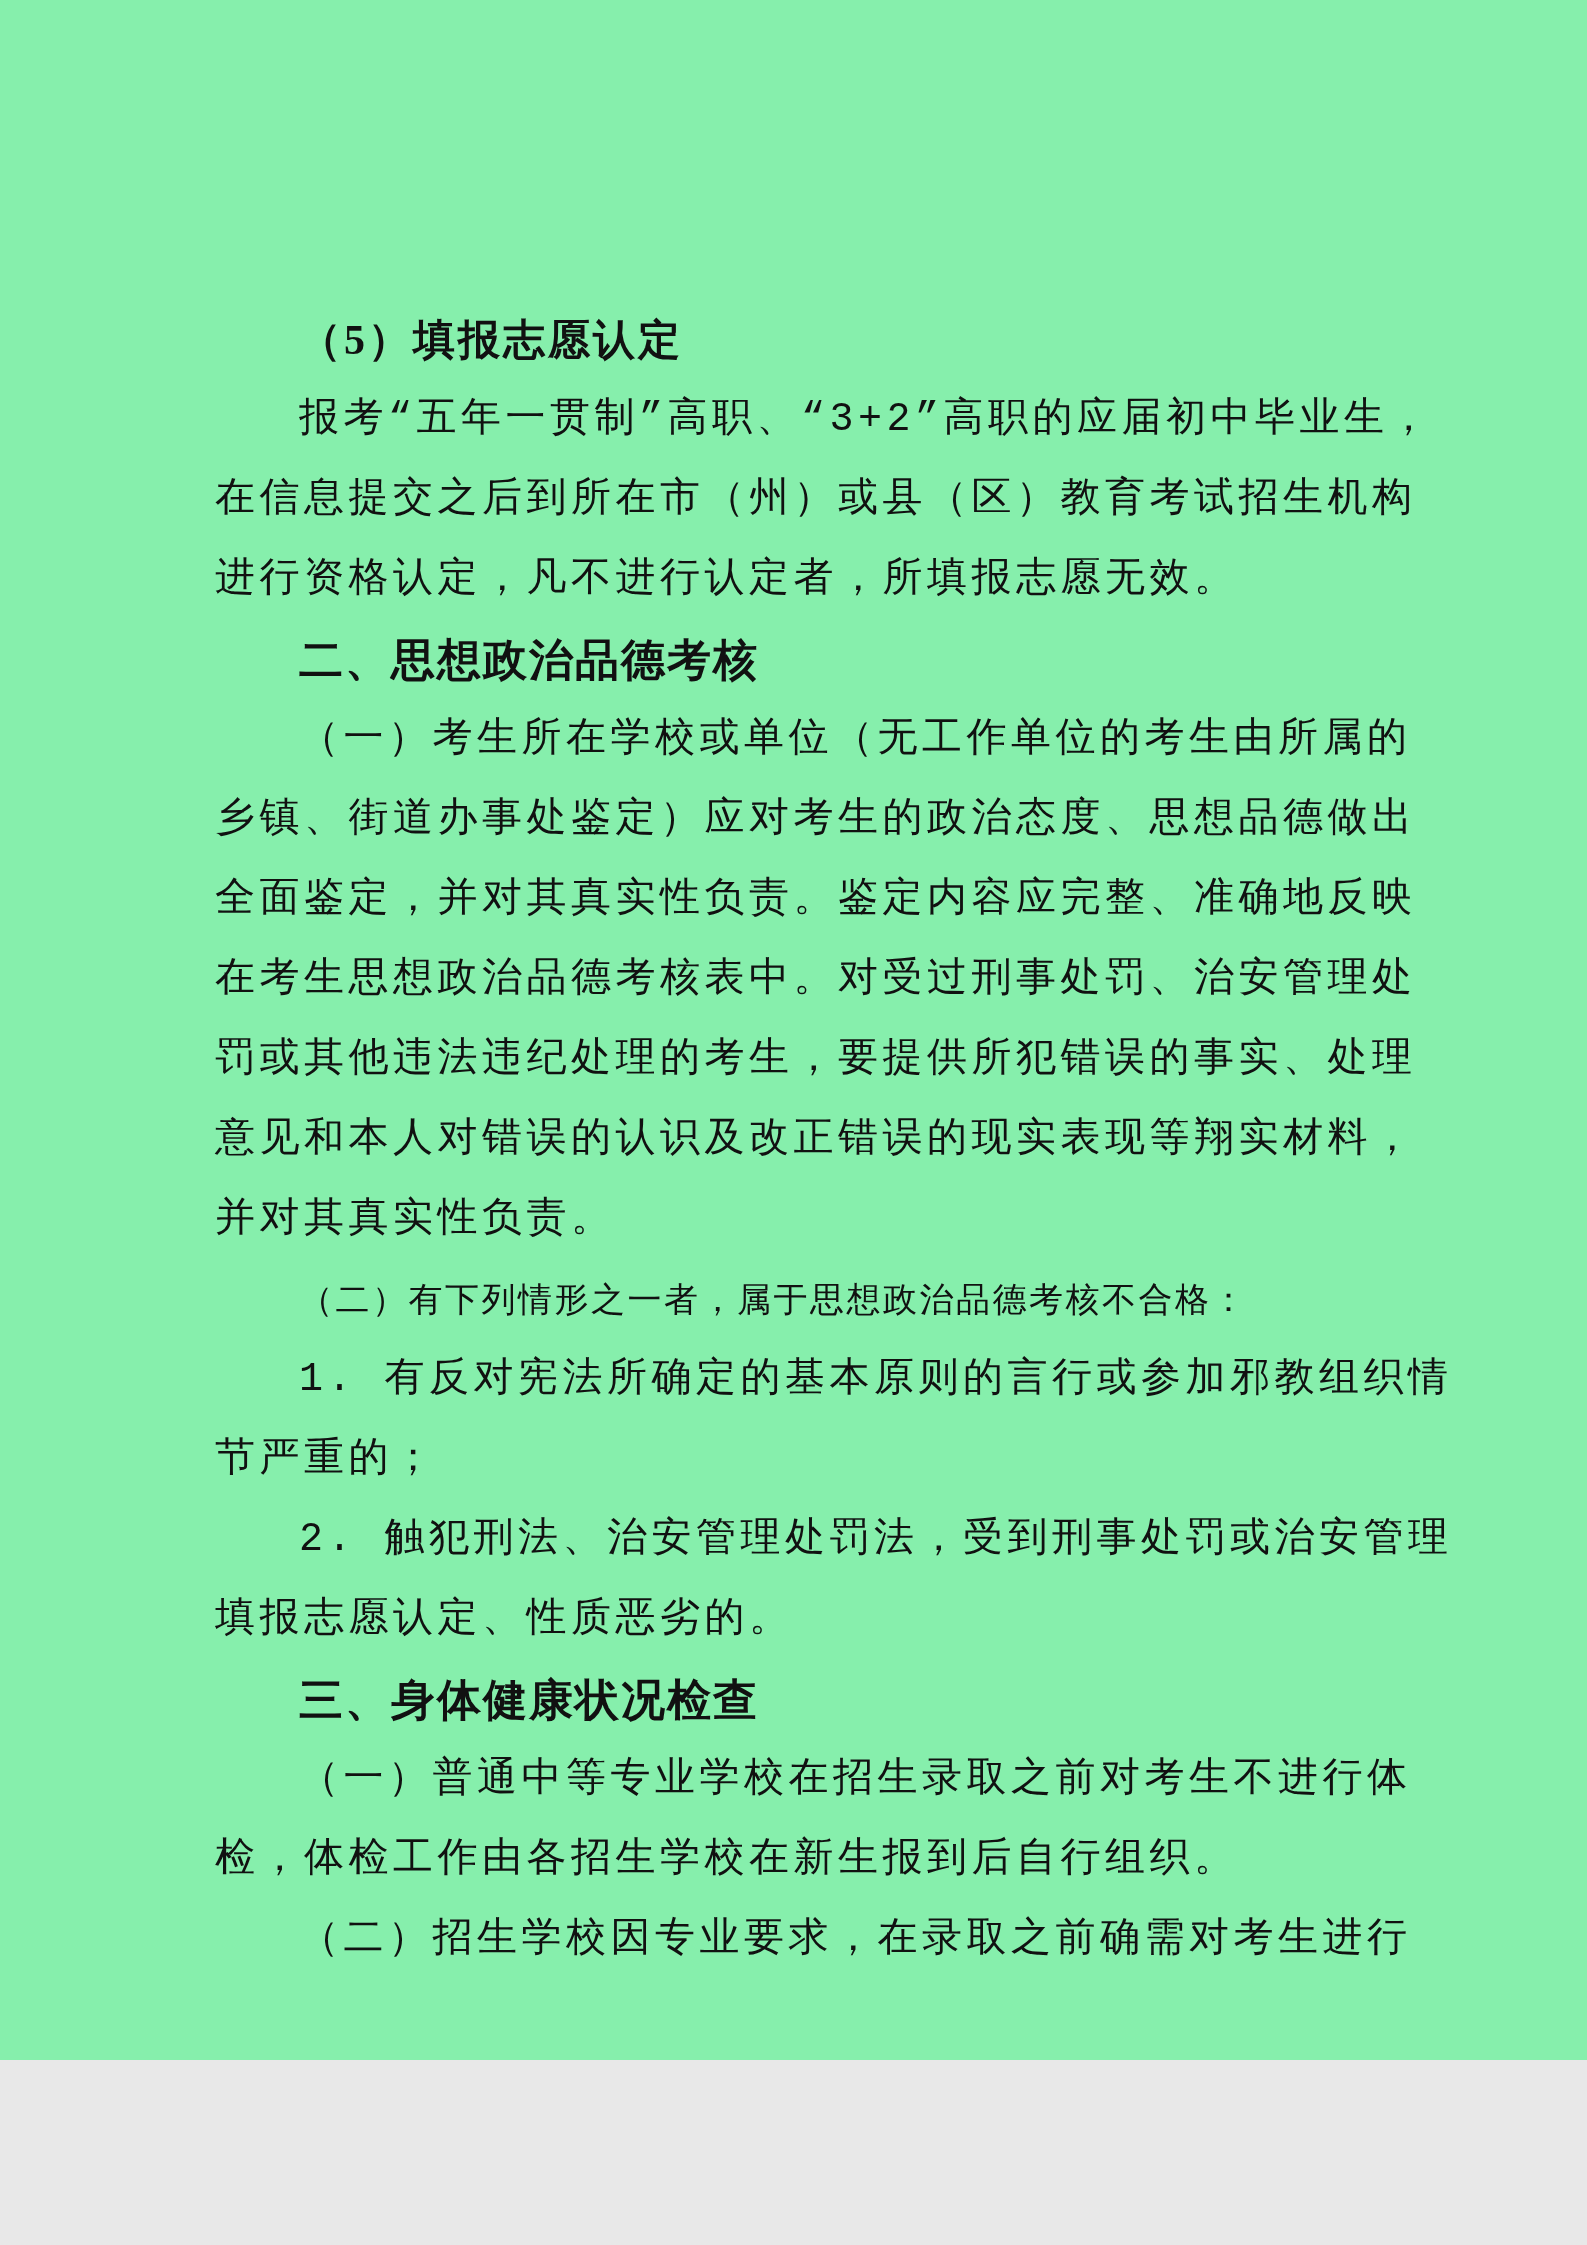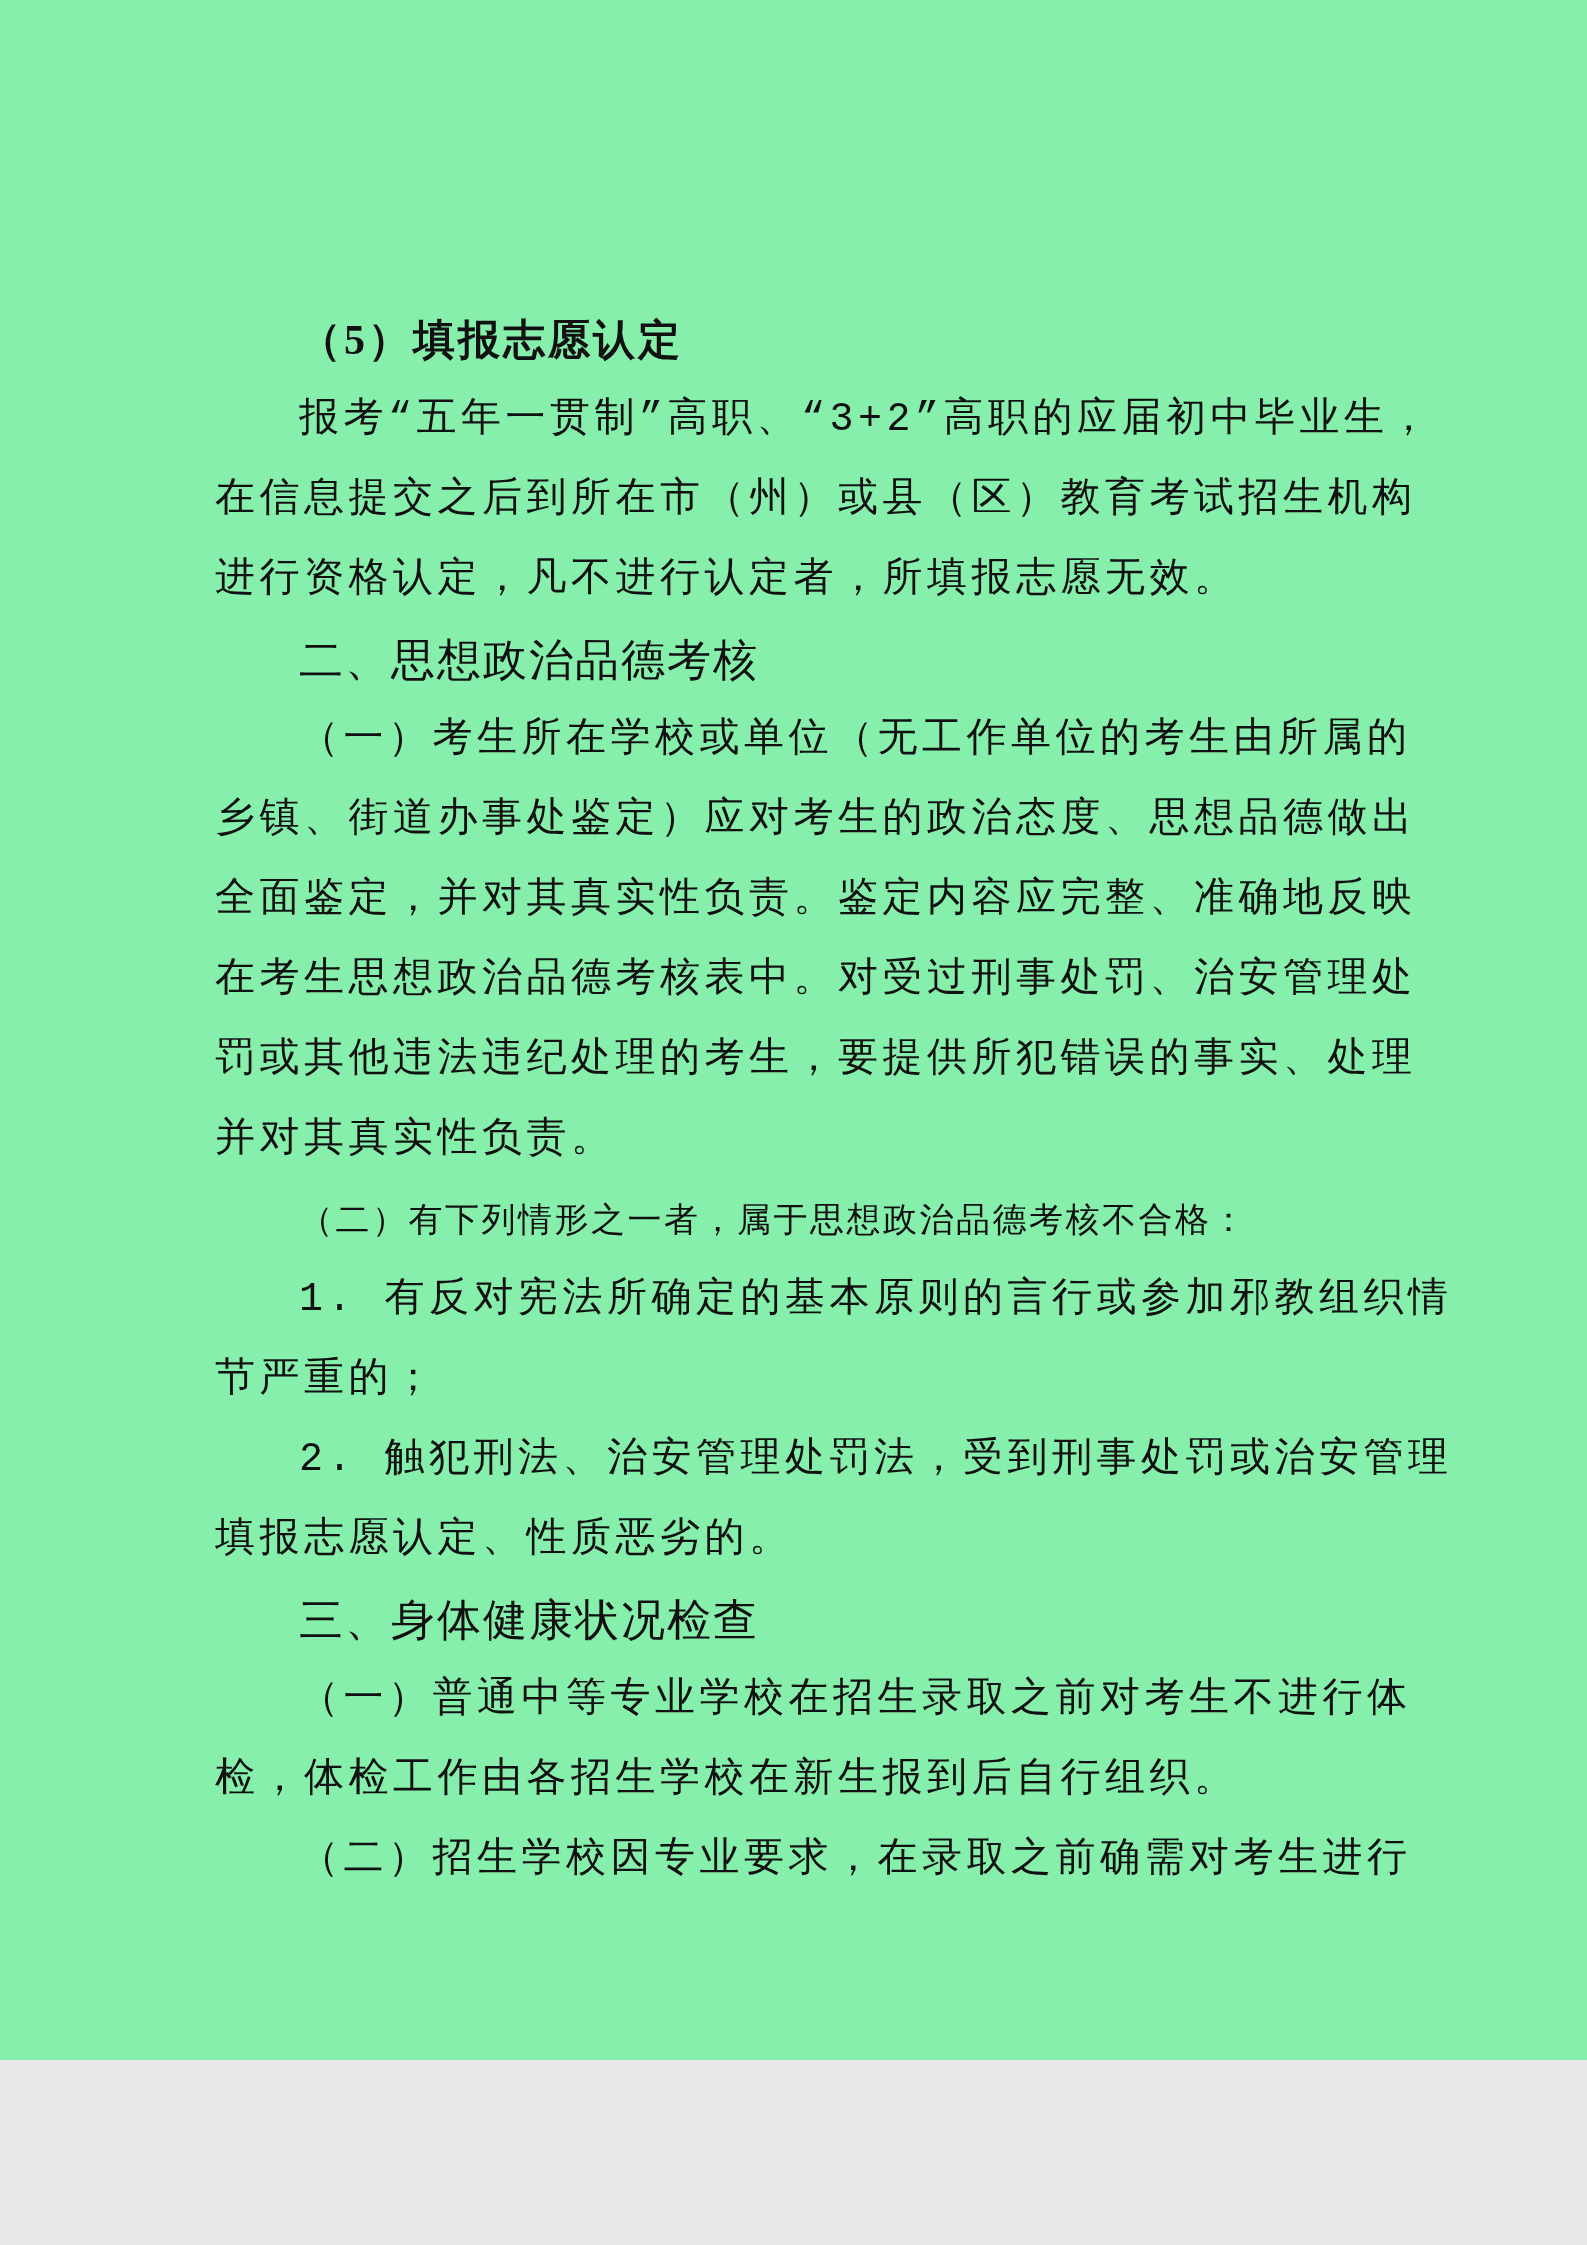--- a/index.html
+++ b/index.html
@@ -30,21 +30,21 @@
   }
   .body-text {
     font-family: Liberation Mono, monospace;
     font-size: 40px;
     font-weight: 400;
     letter-spacing: 4.5px;
   }
   .heading-hei {
     font-family: "Liberation Sans", sans-serif;
     font-size: 44px;
-    font-weight: 400;
+    font-weight: 700;
     letter-spacing: 2px;
   }
   .heading-serif-bold {
     font-family: "Liberation Serif", serif;
     font-size: 42px;
     font-weight: 700;
     letter-spacing: 3px;
   }
   .kai-bold {
     font-family: "Liberation Serif", serif;
@@ -77,20 +77,21 @@
     <div class="line heading-serif-bold indent">（5）填报志愿认定</div>
     <div class="line body-text indent">报考“五年一贯制”高职、“3+2”高职的应届初中毕业生，</div>
     <div class="line body-text">在信息提交之后到所在市（州）或县（区）教育考试招生机构</div>
     <div class="line body-text">进行资格认定，凡不进行认定者，所填报志愿无效。</div>
     <div class="line heading-hei indent">二、思想政治品德考核</div>
     <div class="line body-text indent">（一）考生所在学校或单位（无工作单位的考生由所属的</div>
     <div class="line body-text">乡镇、街道办事处鉴定）应对考生的政治态度、思想品德做出</div>
     <div class="line body-text">全面鉴定，并对其真实性负责。鉴定内容应完整、准确地反映</div>
     <div class="line body-text">在考生思想政治品德考核表中。对受过刑事处罚、治安管理处</div>
     <div class="line body-text">罚或其他违法违纪处理的考生，要提供所犯错误的事实、处理</div>
+    <div class="line body-text">意见和本人对错误的认识及改正错误的现实表现等翔实材料，</div>
     <div class="line body-text">并对其真实性负责。</div>
     <div class="line kai-bold indent">（二）有下列情形之一者，属于思想政治品德考核不合格：</div>
     <div class="line body-text indent">1. 有反对宪法所确定的基本原则的言行或参加邪教组织情</div>
     <div class="line body-text">节严重的；</div>
     <div class="line body-text indent">2. 触犯刑法、治安管理处罚法，受到刑事处罚或治安管理</div>
     <div class="line body-text">填报志愿认定、性质恶劣的。</div>
     <div class="line heading-hei indent">三、身体健康状况检查</div>
     <div class="line body-text indent">（一）普通中等专业学校在招生录取之前对考生不进行体</div>
     <div class="line body-text">检，体检工作由各招生学校在新生报到后自行组织。</div>
     <div class="line body-text indent">（二）招生学校因专业要求，在录取之前确需对考生进行</div>

